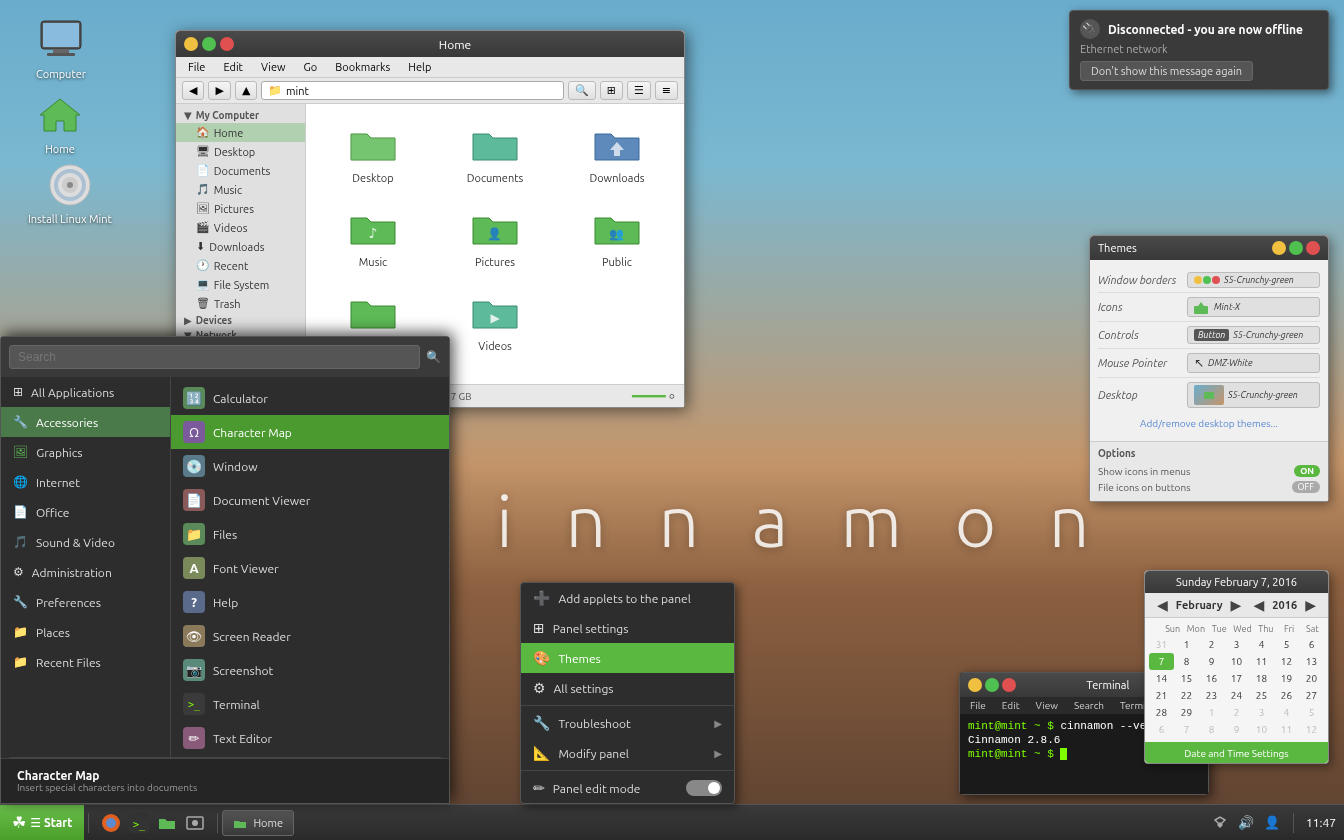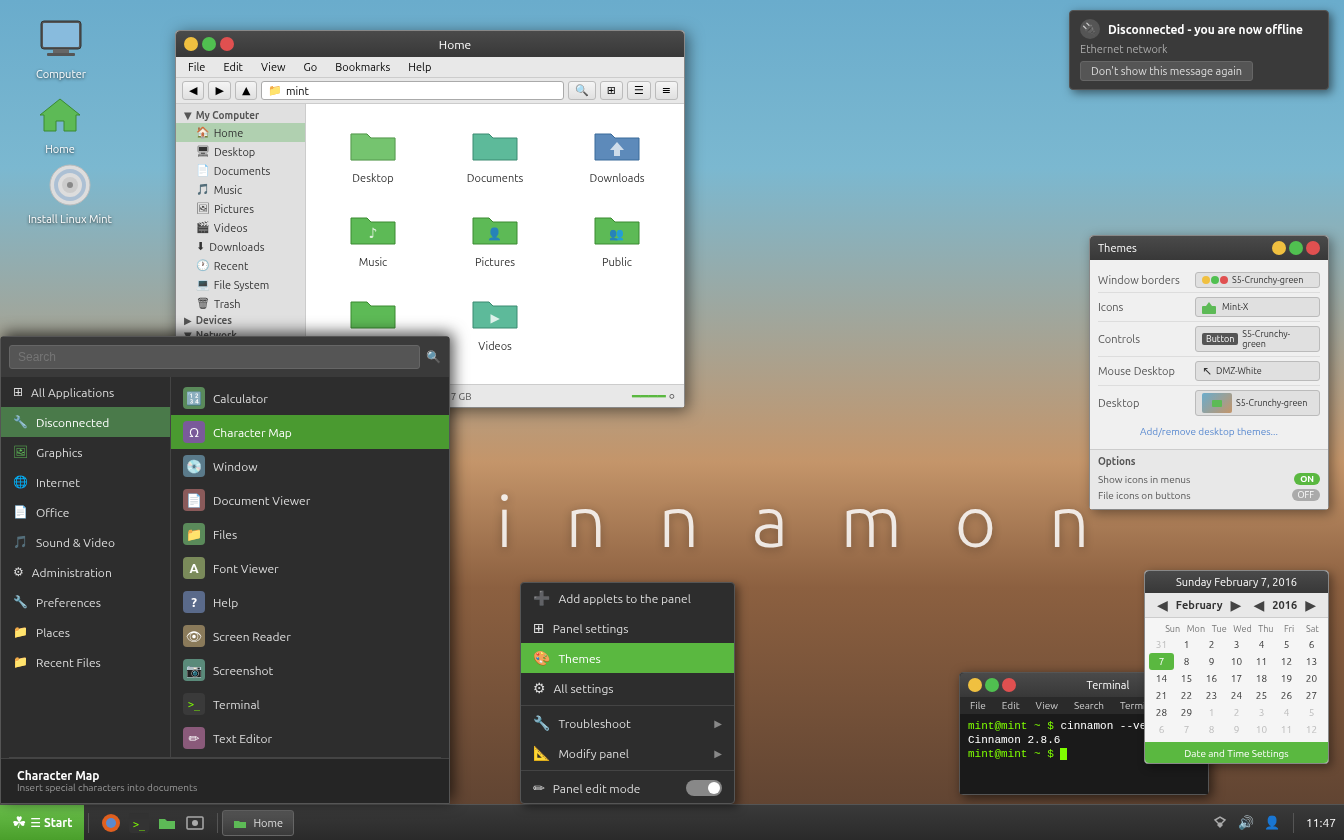--- a/index.html
+++ b/index.html
@@ -398,21 +398,22 @@
       justify-content: space-between;
     }
 
     .themes-body { padding: 8px; }
 
     .theme-row {
       display: flex;
       align-items: center;
       padding: 4px 0;
       border-bottom: 1px solid #ddd;
-      gap: 12px;
+      gap: 4px;
+      font-style: italic;
     }
 
     .theme-label {
       color: #555;
       font-size: 11px;
       width: 85px;
       flex-shrink: 0;
     }
 
     .theme-value {
@@ -966,21 +967,21 @@
     <span class="sm-search-icon">🔍</span>
   </div>
   <div class="sm-body">
     <div class="sm-left">
       <div class="sm-cat-btn">
         <span>⊞</span>
         <span>All Applications</span>
       </div>
       <div class="sm-cat-btn active">
         <span>🔧</span>
-        <span>Disconnected</span>
+        <span>Accessories</span>
       </div>
       <div class="sm-cat-btn">
         <span style="color:#5dba56">🖼</span>
         <span>Graphics</span>
       </div>
       <div class="sm-cat-btn">
         <span>🌐</span>
         <span>Internet</span>
       </div>
       <div class="sm-cat-btn">
@@ -1100,21 +1101,21 @@
       </div>
     </div>
     <div class="theme-row">
       <div class="theme-label">Controls</div>
       <div class="theme-value">
         <div style="background:#555;padding:1px 4px;border-radius:2px;font-size:9px;color:white">Button</div>
         <span style="font-size:9px;">S5-Crunchy-green</span>
       </div>
     </div>
     <div class="theme-row">
-      <div class="theme-label">Mouse Desktop</div>
+      <div class="theme-label">Mouse Pointer</div>
       <div class="theme-value">
         <span style="font-size:12px">↖</span>
         <span style="font-size:9px;">DMZ-White</span>
       </div>
     </div>
     <div class="theme-row" style="border-bottom:none">
       <div class="theme-label">Desktop</div>
       <div class="theme-value">
         <div style="width:30px;height:20px;background:linear-gradient(135deg,#6aaccc,#c4956a);border-radius:2px;overflow:hidden;display:flex;align-items:center;justify-content:center">
           <div style="width:10px;height:7px;background:#5dba56;border-radius:1px"></div>

